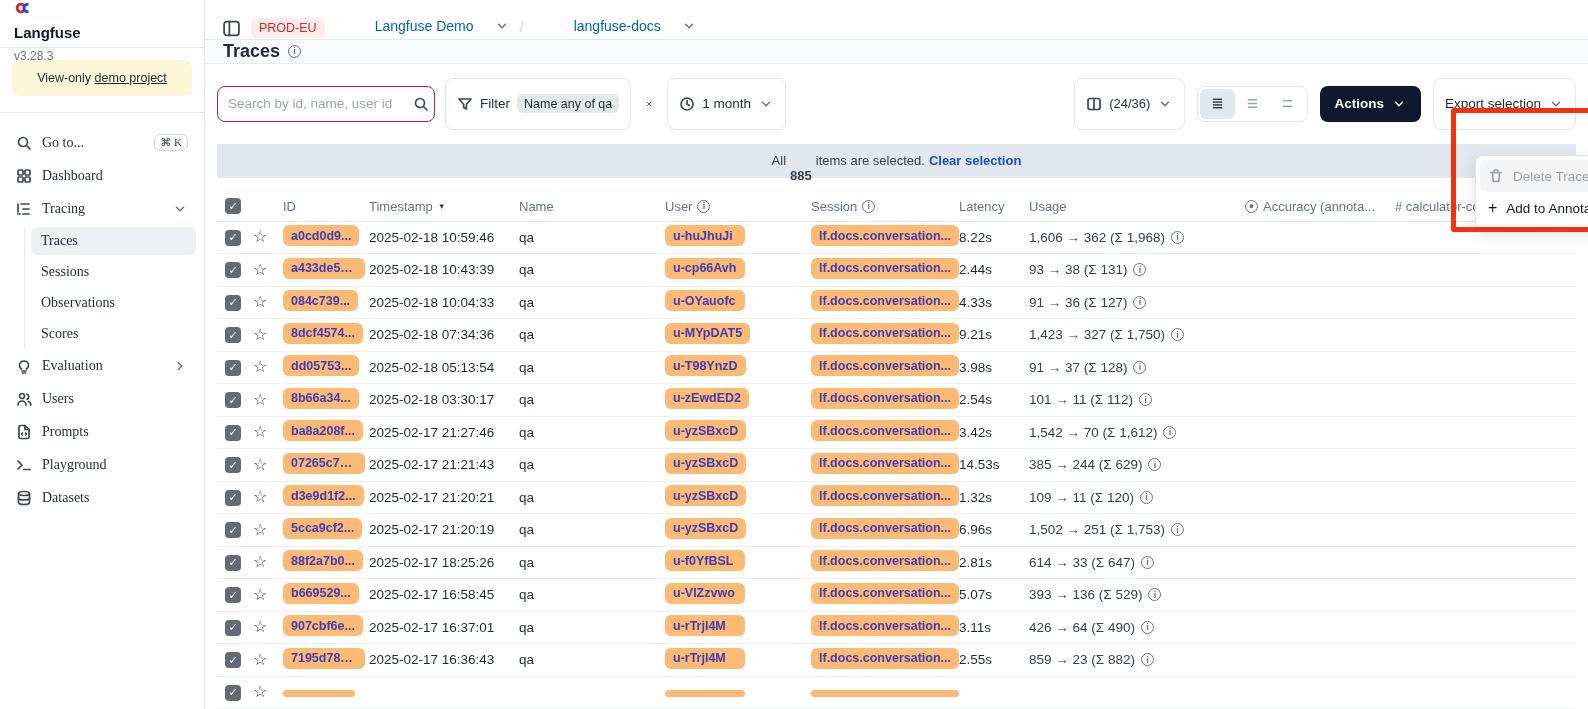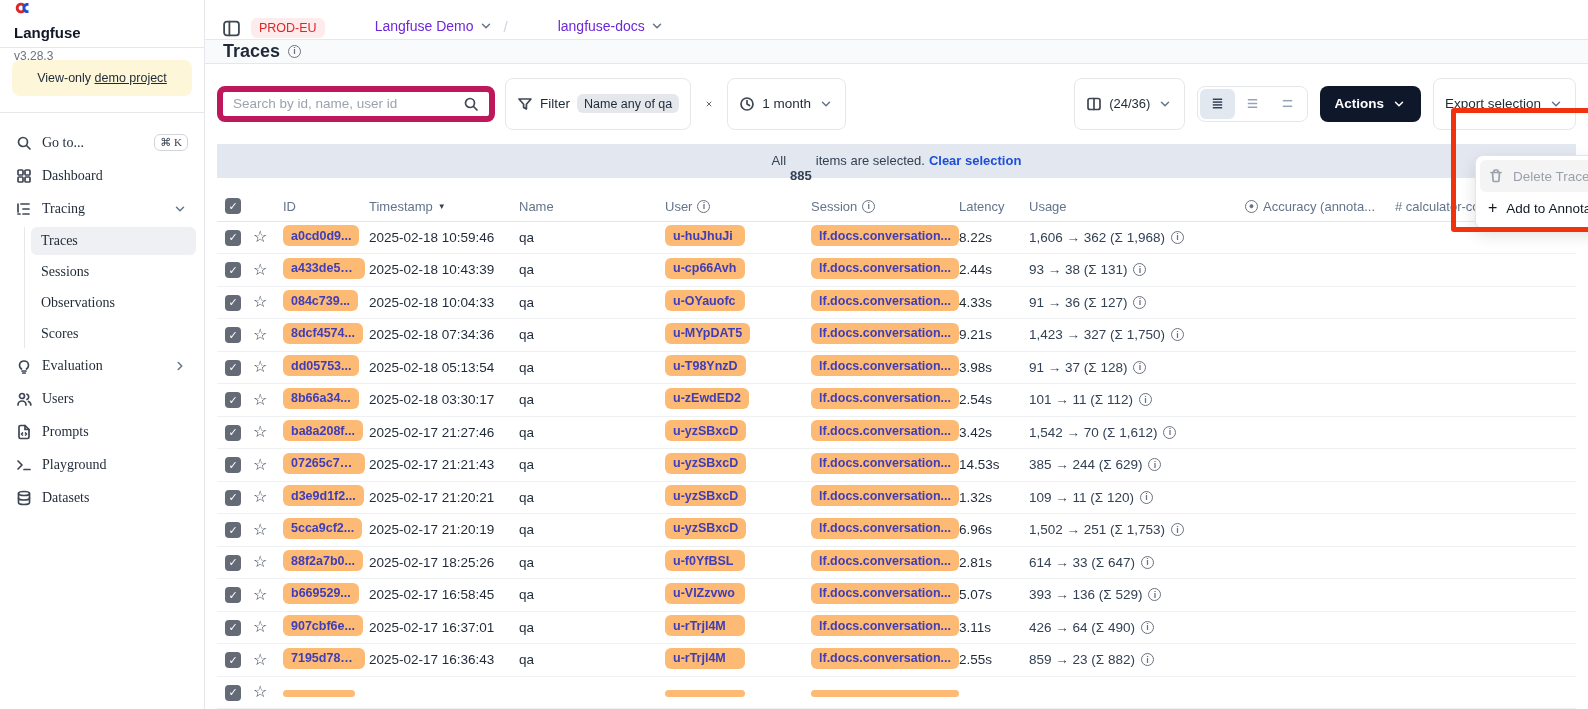--- a/index.html
+++ b/index.html
@@ -24,28 +24,28 @@
   .subnav .nav-item { padding:6px 10px; }
   .subnav .active { background:#eef0f3; font-weight:500; }
   .icon16 { width:16px; height:16px; display:inline-flex; align-items:center; justify-content:center; color:#3f4654; }
   .icon16 svg { width:16px; height:16px; stroke:#3f4654; fill:none; stroke-width:1.7; stroke-linecap:round; stroke-linejoin:round; }
   .chev svg { width:14px; height:14px; stroke:#64748b; }
 
   
   .main { flex:1; display:flex; flex-direction:column; position:relative; background:#fff; }
   .topbar { height:48px; display:flex; align-items:flex-start; gap:10px; padding:0 16px; border-bottom:1px solid #e5e7eb; background:#fff;margin-top:18px; }
   .env-pill { font-size:12.5px; color:#dc2626; background:#fdeceb; border-radius:6px; padding:3px 8px; }
-  .crumb { font-size:14px; color:#6d28d9; display:flex; align-items:center; gap:4px; cursor:pointer;padding-left:40px; }
+  .crumb { font-size:14px; color:#0369a1; display:flex; align-items:center; gap:20px; cursor:pointer;padding-left:40px; }
   .slash { color:#cbd5e1; font-size:15px; }
 
   .title-strip { height:52px; background:#f8fafc; border-bottom:1px solid #e5e7eb; display:flex; align-items:center; gap:8px; padding:0 18px; }
   .page-title { font-size:18px; font-weight:700; color:#1f2937; }
 
   .filter-row { display:flex; align-items:center; gap:10px; padding:14px 12px; background:#fff; }
-  .search-box { width:278px; height:36px; border:6px solid #be185d; border-radius:8px; display:flex; align-items:center; padding:0 10px; gap:8px; }
+  .search-box { width:218px; height:36px; border:1px solid #be185d; border-radius:8px; display:flex; align-items:center; padding:0 10px; gap:8px; }
   .search-box input { border:none; outline:none; flex:1; font-size:13.5px; font-family:inherit; color:#111827; background:transparent; }
   .search-box input::placeholder { color:#9ca3af; }
   .btn { height:52px; border:1px solid #e5e7eb; border-radius:8px; background:#fff; display:inline-flex;
     align-items:center; gap:7px; padding:0 11px; font-size:13.5px; color:#1f2937; cursor:pointer; font-family:inherit; }
   .chip { font-size:12.5px; background:#e4e7ec; border-radius:6px; padding:2.5px 7px; color:#1f2937; }
   .icon-btn { border:none; background:none; cursor:pointer; padding:4px; display:inline-flex; }
   .right-group { margin-left:auto; display:flex; align-items:center; gap:12px; }
   .seg-group { height:36px; border:1px solid #e5e7eb; border-radius:8px; display:inline-flex; align-items:center; padding:0 2px; }
   .seg { width:35px; height:30px; border-radius:6px; display:inline-flex; align-items:center; justify-content:center; cursor:pointer; }
   .seg.selected { background:#e2e8f0; }

